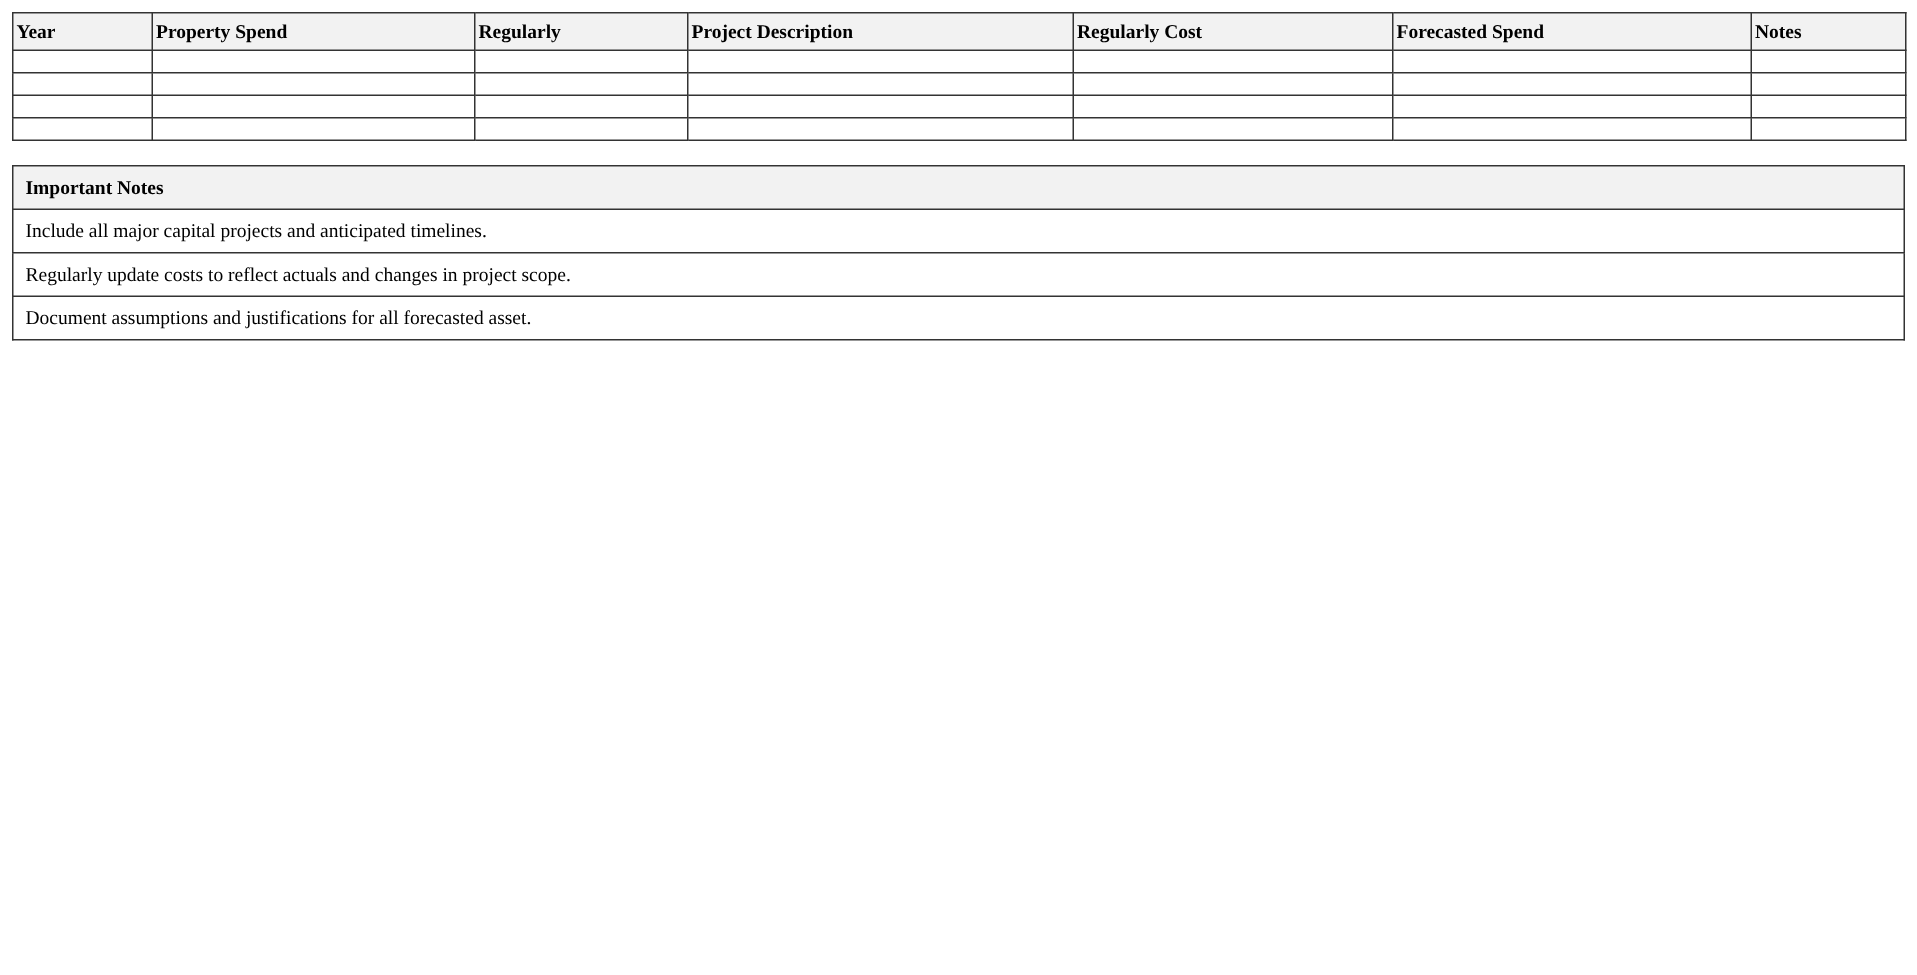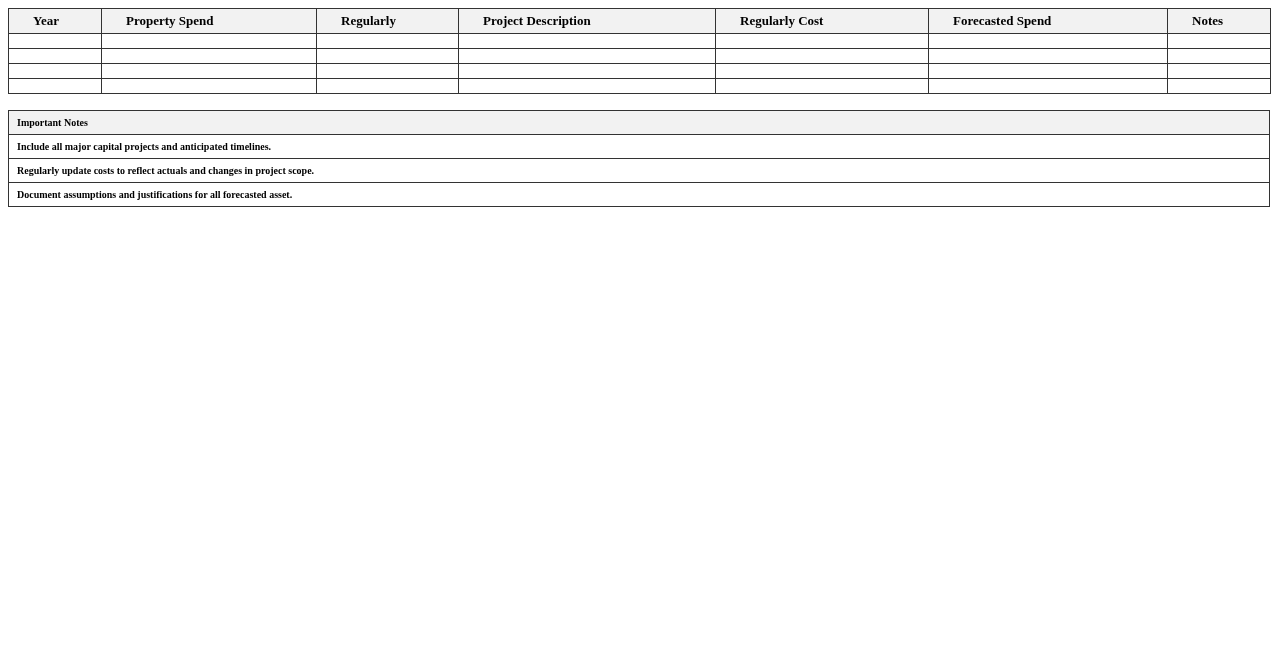--- a/index.html
+++ b/index.html
@@ -19,21 +19,21 @@
     box-sizing: border-box;
   }
   table {
     border-collapse: collapse;
     width: 1262px;
     table-layout: fixed;
   }
   table.capex-table th,
   table.capex-table td {
     border: 1px solid #333333;
-    padding: 5px 24px;
+    padding: 5px 2px;
     text-align: left;
     vertical-align: top;
     font-size: 13px;
     line-height: 1.1;
   }
   table.capex-table th {
     background: #f2f2f2;
     font-weight: bold;
   }
   table.capex-table td.empty-cell {
@@ -42,28 +42,28 @@
   }
   .spacer {
     height: 16px;
   }
   table.notes-table th,
   table.notes-table td {
     border: 1px solid #333333;
     padding: 6px 8px;
     text-align: left;
     vertical-align: middle;
-    font-size: 10px;
+    font-size: 13px;
   }
   table.notes-table th {
     background: #f2f2f2;
     font-weight: bold;
   }
   table.notes-table td {
-    font-weight: bold;
+    font-weight: normal;
   }
   col.c-year      { width: 93px; }
   col.c-property  { width: 215px; }
   col.c-category  { width: 142px; }
   col.c-desc      { width: 257px; }
   col.c-est       { width: 213px; }
   col.c-forecast  { width: 239px; }
   col.c-notes     { width: 103px; }
 </style>
 </head>

